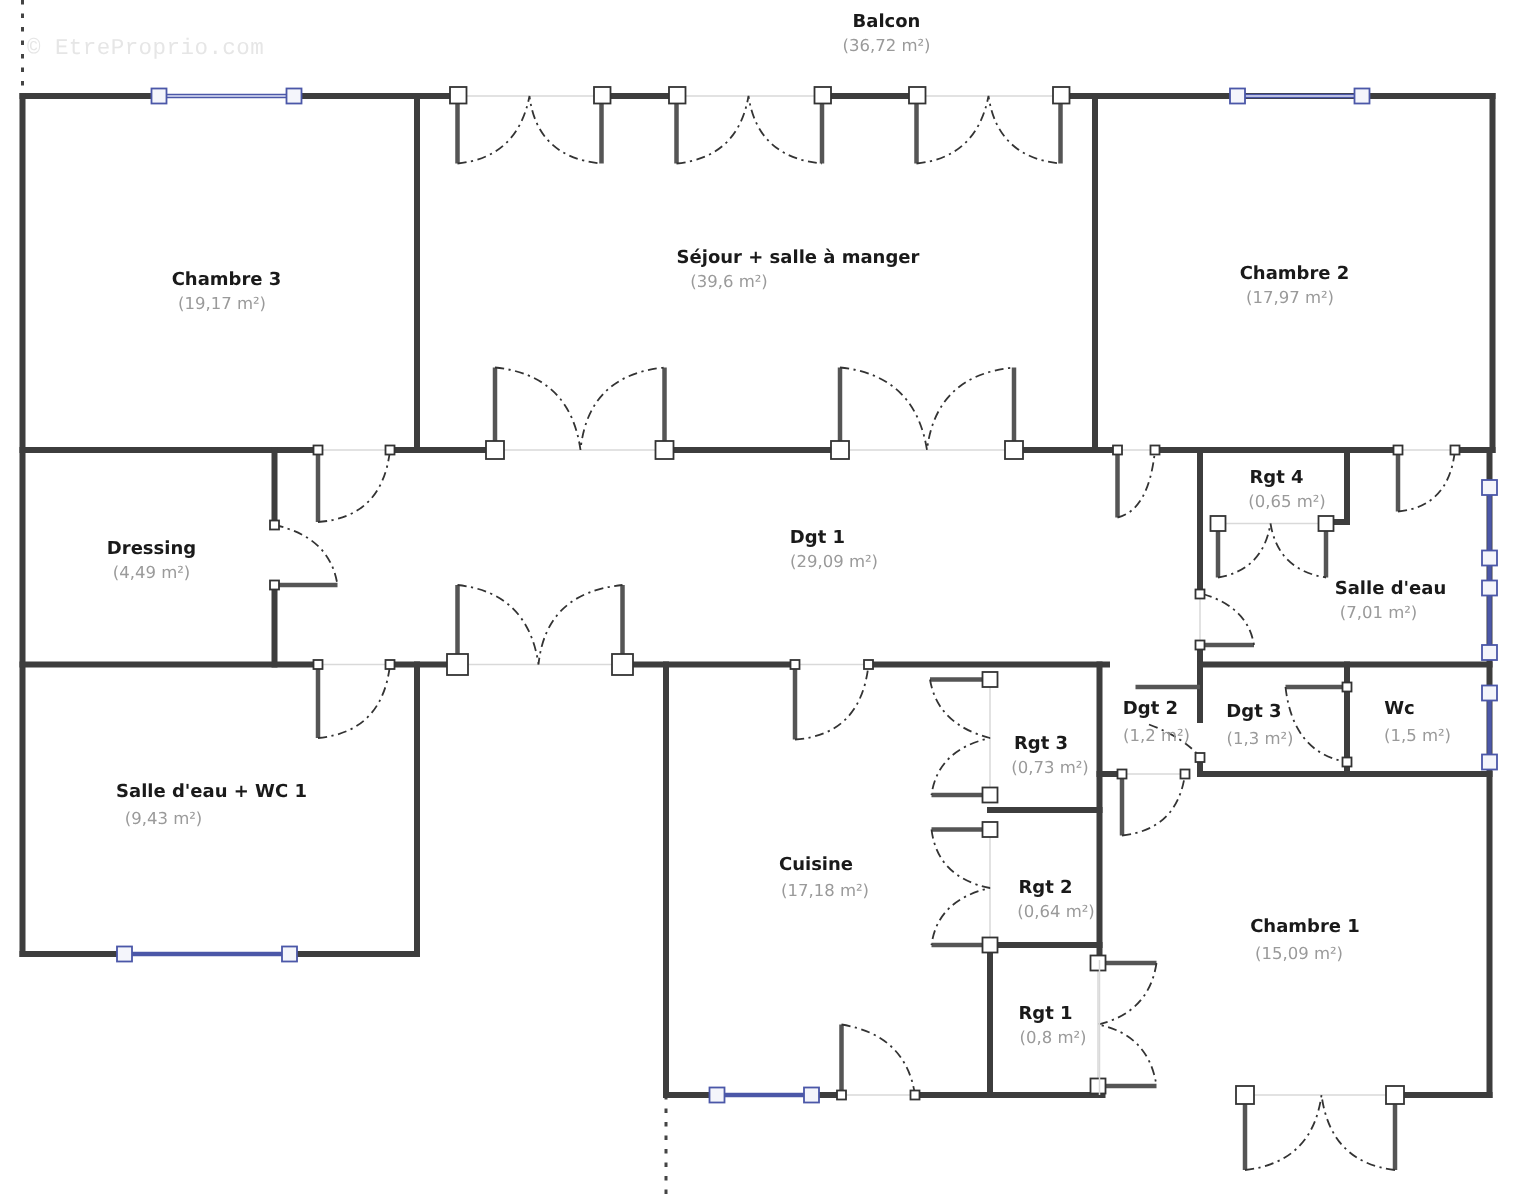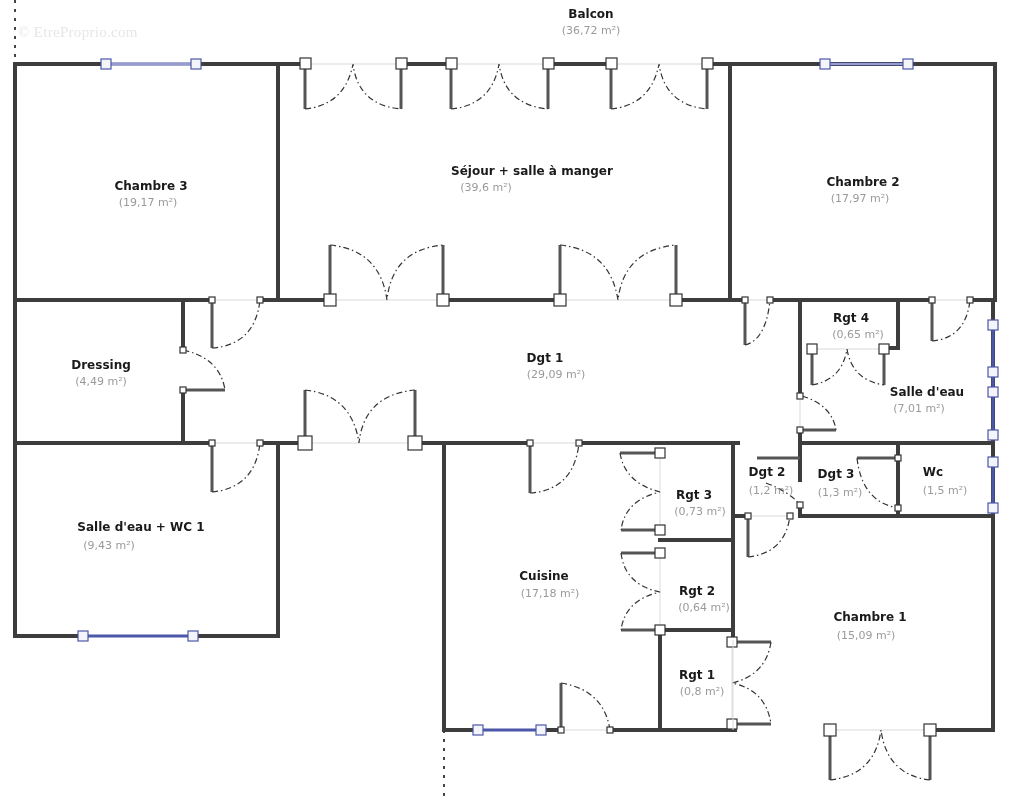--- a/index.html
+++ b/index.html
@@ -9,21 +9,21 @@
   .opening { stroke: #d9d9d9; stroke-width: 1; fill: none; }
   .leaf { stroke: #555; stroke-width: 3; fill: none; }
   .swing { stroke: #333; stroke-width: 1.2; fill: none; stroke-dasharray: 6 3 1.5 3; }
   .post { fill: #ffffff; stroke: #333; stroke-width: 1.2; }
   .window { stroke: #4b57a8; stroke-width: 3; fill: none; }
   .window-inner { stroke: #dfe3f7; stroke-width: 1; fill: none; }
   .wpost { fill: #f4f5fb; stroke: #4b57a8; stroke-width: 1.2; }
   .dotline { stroke: #444; stroke-width: 2; stroke-dasharray: 3 6; fill: none; }
   .room-name { font-family: "DejaVu Sans", sans-serif; font-weight: bold; font-size: 12px; fill: #1a1a1a; }
   .room-area { font-family: "DejaVu Sans", sans-serif; font-size: 11px; fill: #9a9a9a; }
-  .watermark { position: absolute; left: 18px; top: 24px; font-family: Liberation Serif, serif; font-size: 15px; color: #e6e6e6; letter-spacing: 0.3px; }
+  .watermark { position: absolute; left: 18px; top: 24px; font-family: Liberation Mono, monospace; font-size: 15px; color: #e6e6e6; letter-spacing: 0.3px; }
 </style>
 </head>
 <body>
 
 <div class="watermark">© EtreProprio.com</div>
 
 <svg id="plan" viewBox="0 0 1023 800" xmlns="http://www.w3.org/2000/svg">
 
   <g>
     <line class="dotline" x1="15" y1="0" x2="15" y2="62"></line>

